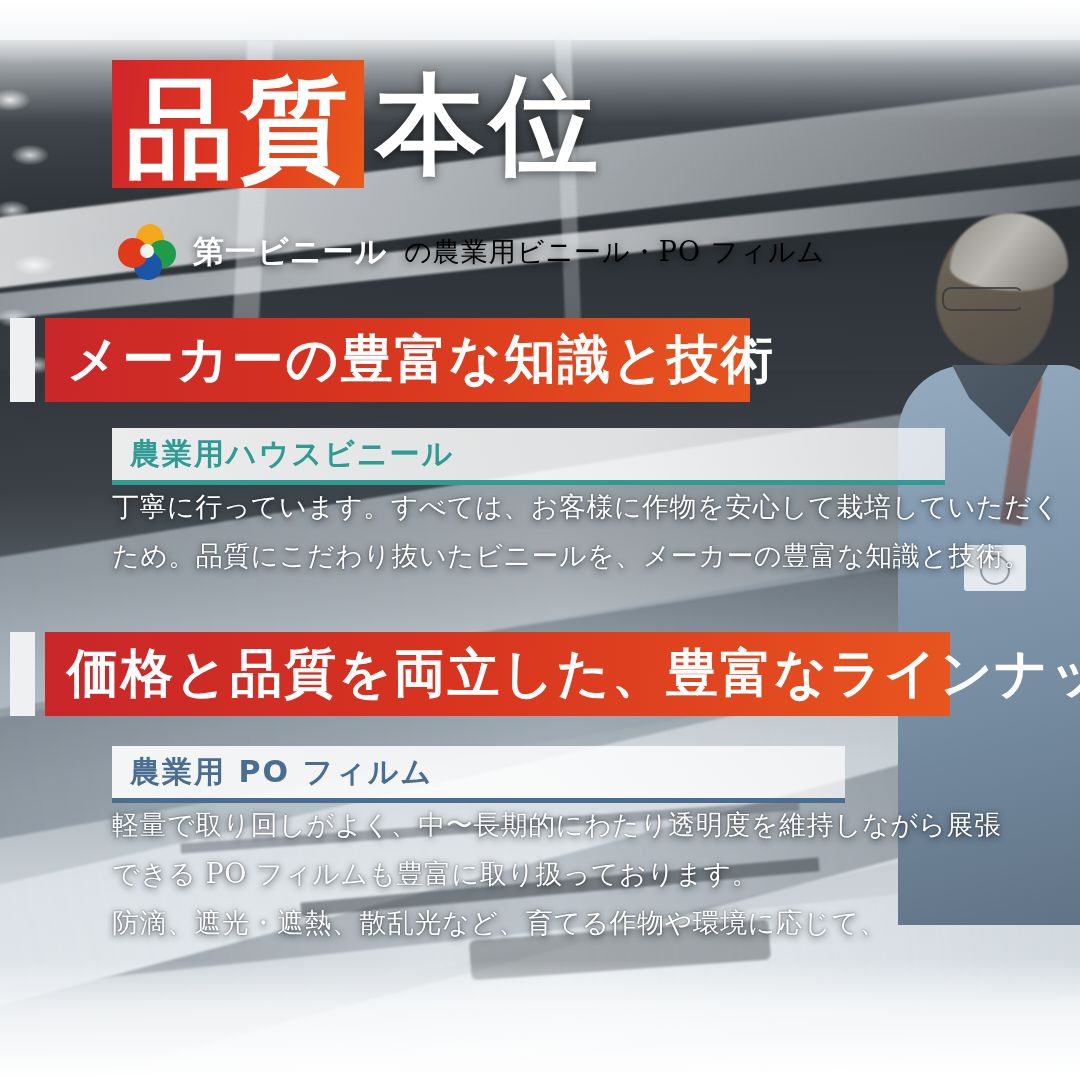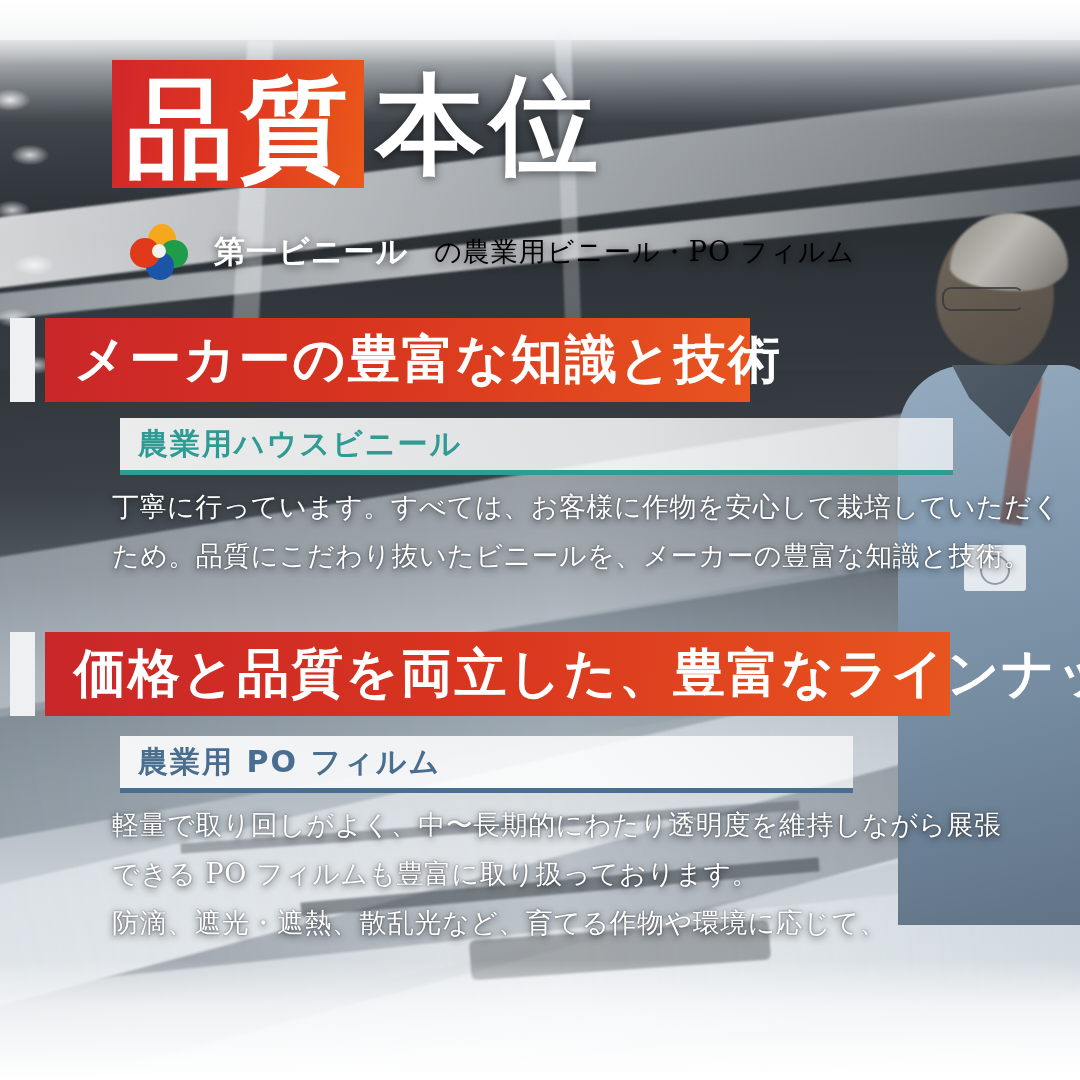--- a/index.html
+++ b/index.html
@@ -105,21 +105,21 @@
     display:block;
   }
   .title-rest{
     font-family:"DejaVu Serif","Liberation Serif",serif;
     font-weight:700;font-size:108px;color:#ffffff;letter-spacing:6px;
     margin-left:12px;line-height:1;
     text-shadow:0 2px 10px rgba(0,0,0,.55);
   }
 
   
-  .logo-row{position:absolute;left:130px;top:224px;display:flex;align-items:center;gap:26px;}
+  .logo-row{position:absolute;left:118px;top:224px;display:flex;align-items:center;gap:17px;}
   .logo-mark{position:relative;width:58px;height:56px;flex:0 0 auto;}
   .logo-mark span{position:absolute;display:block;border-radius:50%;}
   .p-yellow{left:18px;top:0;width:28px;height:32px;background:#f5a81c;border-radius:50% 50% 40% 50%;}
   .p-green {left:30px;top:16px;width:28px;height:28px;background:#1f9c4a;}
   .p-blue  {left:16px;top:28px;width:28px;height:28px;background:#1b55a8;}
   .p-red   {left:0px; top:14px;width:30px;height:30px;background:#e03a1b;}
   .p-core  {left:22px;top:20px;width:14px;height:14px;background:#f3f2ec;border-radius:2px;}
 
   .logo-name{
     font-family:"DejaVu Sans","Liberation Sans",sans-serif;
@@ -135,34 +135,35 @@
   
   .accent-bar{position:absolute;width:25px;background:#eef0f2;}
   .band{
     position:absolute;left:45px;height:84px;
     background:linear-gradient(95deg,#c9262a 0%,#d8341f 45%,#e8551f 100%);
     display:flex;align-items:center;
   }
   .band-text{
     font-family:"DejaVu Serif","Liberation Serif",serif;
     font-weight:700;color:#ffffff;letter-spacing:2px;white-space:nowrap;
-    padding-left:29px;
+    padding-left:22px;
   }
   #band1{top:318px;width:705px;}
   #band1 .band-text{font-size:52px;}
   #band2{top:632px;width:905px;}
   #band2 .band-text{font-size:52px;}
   #accent1{left:10px;top:318px;height:84px;}
   #accent2{left:10px;top:632px;height:84px;}
 
   
   .substrip{
-    position:absolute;left:120px;height:52px;
+    position:absolute;left:112px;height:52px;
     display:flex;align-items:center;
     background:linear-gradient(90deg,rgba(255,255,255,.90) 0%,rgba(255,255,255,.84) 62%,rgba(255,255,255,.70) 100%);
+    margin-top:10px;
   }
   .substrip .sub-text{
     font-family:"DejaVu Sans","Liberation Sans",sans-serif;
     font-weight:700;font-size:30px;letter-spacing:2px;padding-left:18px;white-space:nowrap;
   }
   #sub1{top:418px;width:833px;border-bottom:5px solid #2e9b94;}
   #sub1 .sub-text{color:#2e9b94;}
   #sub2{top:736px;width:733px;border-bottom:5px solid #4a6e8f;}
   #sub2 .sub-text{color:#4a6e8f;}
 

